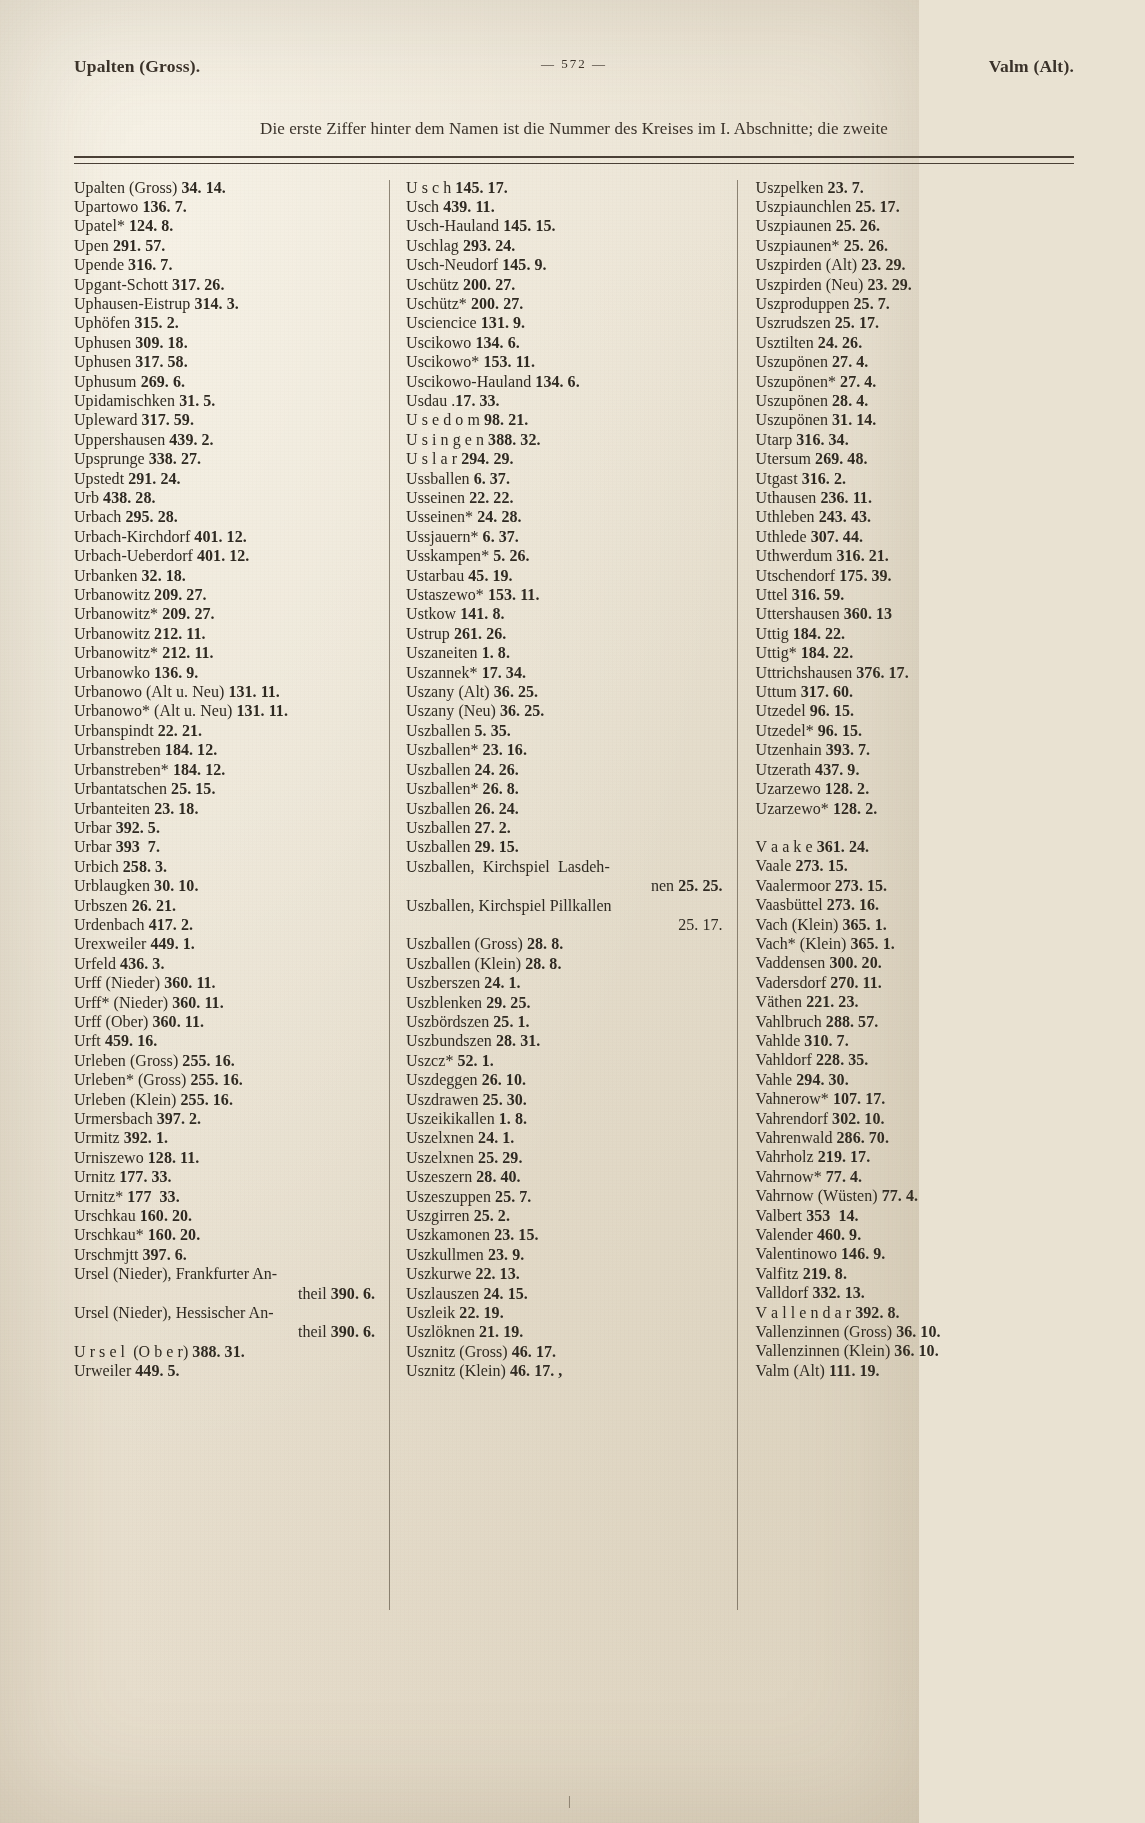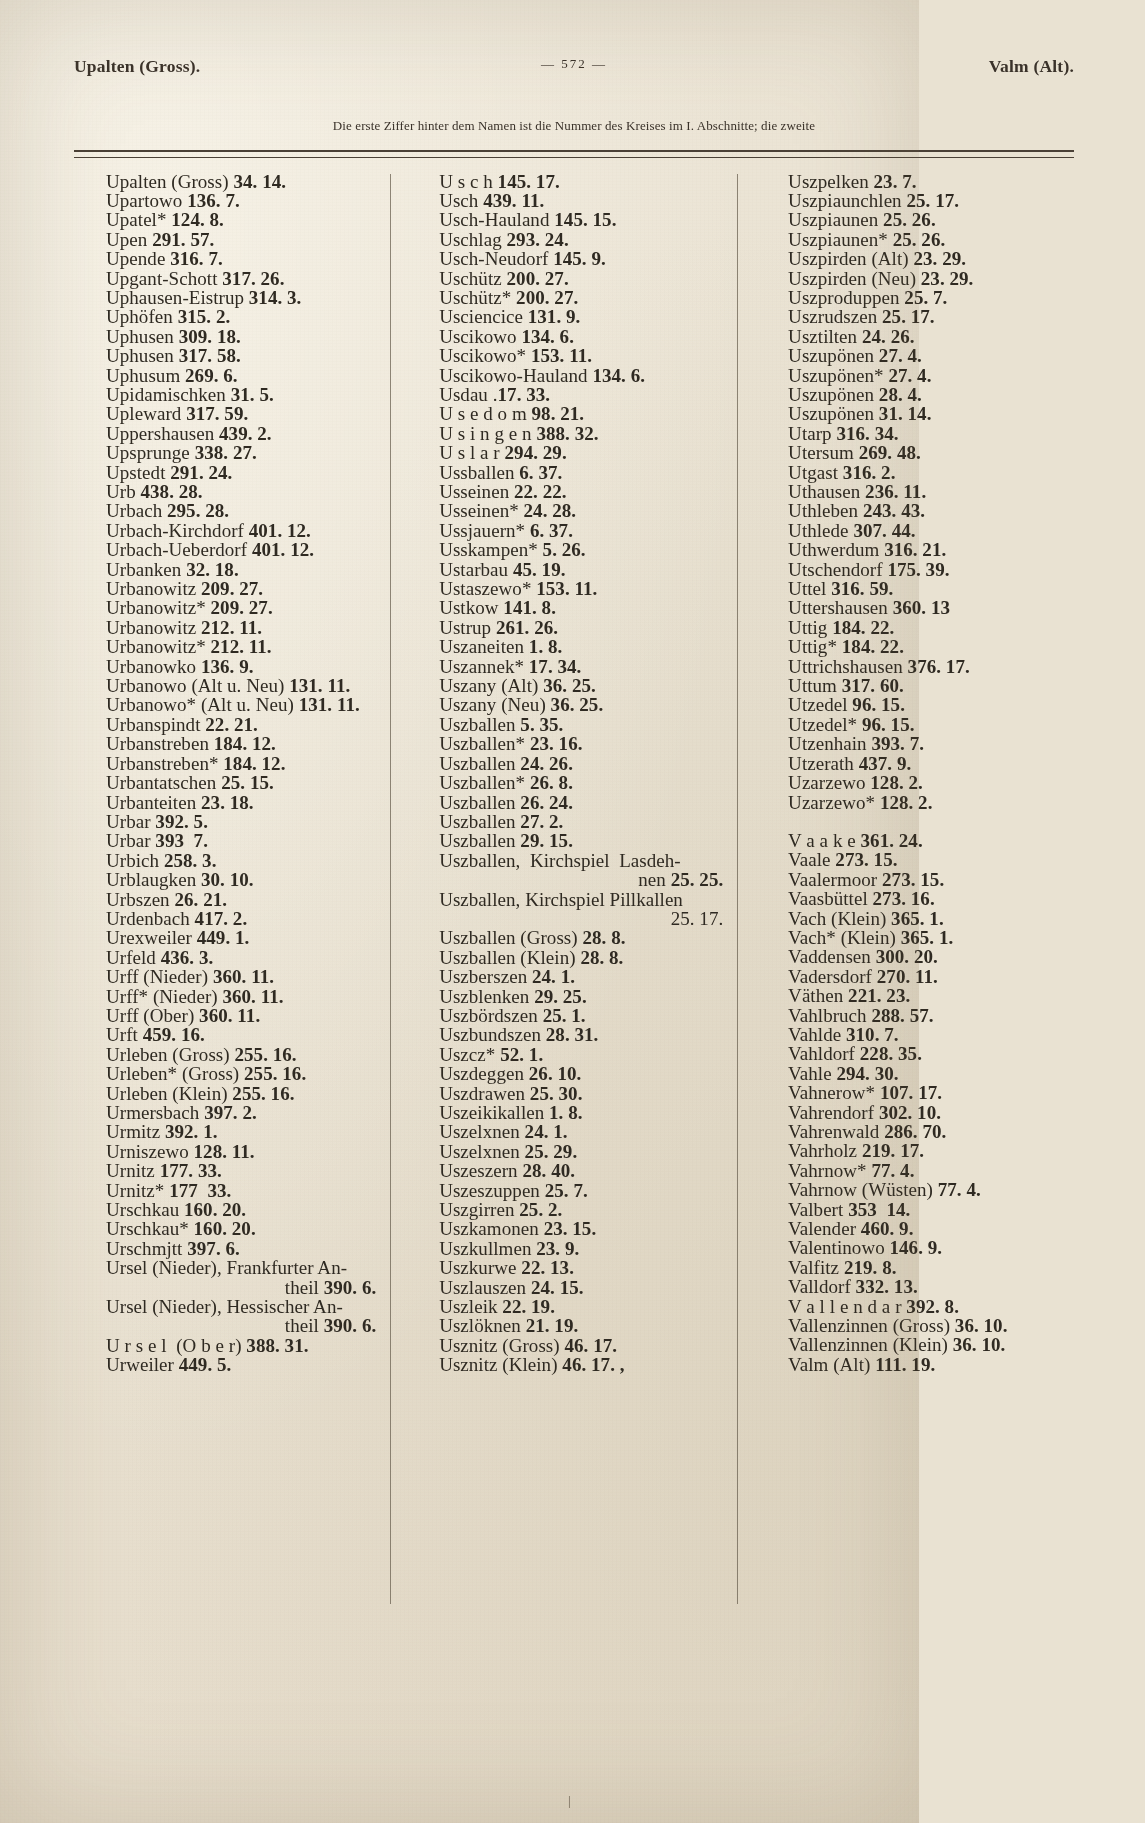--- a/index.html
+++ b/index.html
@@ -68,21 +68,21 @@
     right: 0; top: 0;
     font-weight: bold;
     color: #3a322a;
     margin-left: 48px;
   }
 
   
   .note {
     margin-top: 30px;
     text-align: center;
-    font-size: 13px;
+    font-size: 17px;
     line-height: 1.5;
     color: #3a322a;
     letter-spacing: 0.1px;
   }
   .note .line {
     display: block;
   }
 
   
   .dblrule {
@@ -94,24 +94,23 @@
 
   
   .cols {
     position: relative;
     margin-top: 14px;
     display: flex;
     height: 1440px;
   }
   .col {
     position: relative;
-    font-size: 19px;
+    font-size: 16px;
     line-height: 19.4px;
     color: #2f2a22;
-    margin-left: 32px;
   }
   .col.c1 { width: 312px; padding-right: 14px; }
   .col.c2 { width: 328px; padding-left: 16px; padding-right: 14px; }
   .col.c3 { width: 330px; padding-left: 18px; }
   .divider {
     width: 1px;
     background: #6b6152;
     opacity: 0.75;
     margin-top: 2px;
     margin-bottom: 8px;

